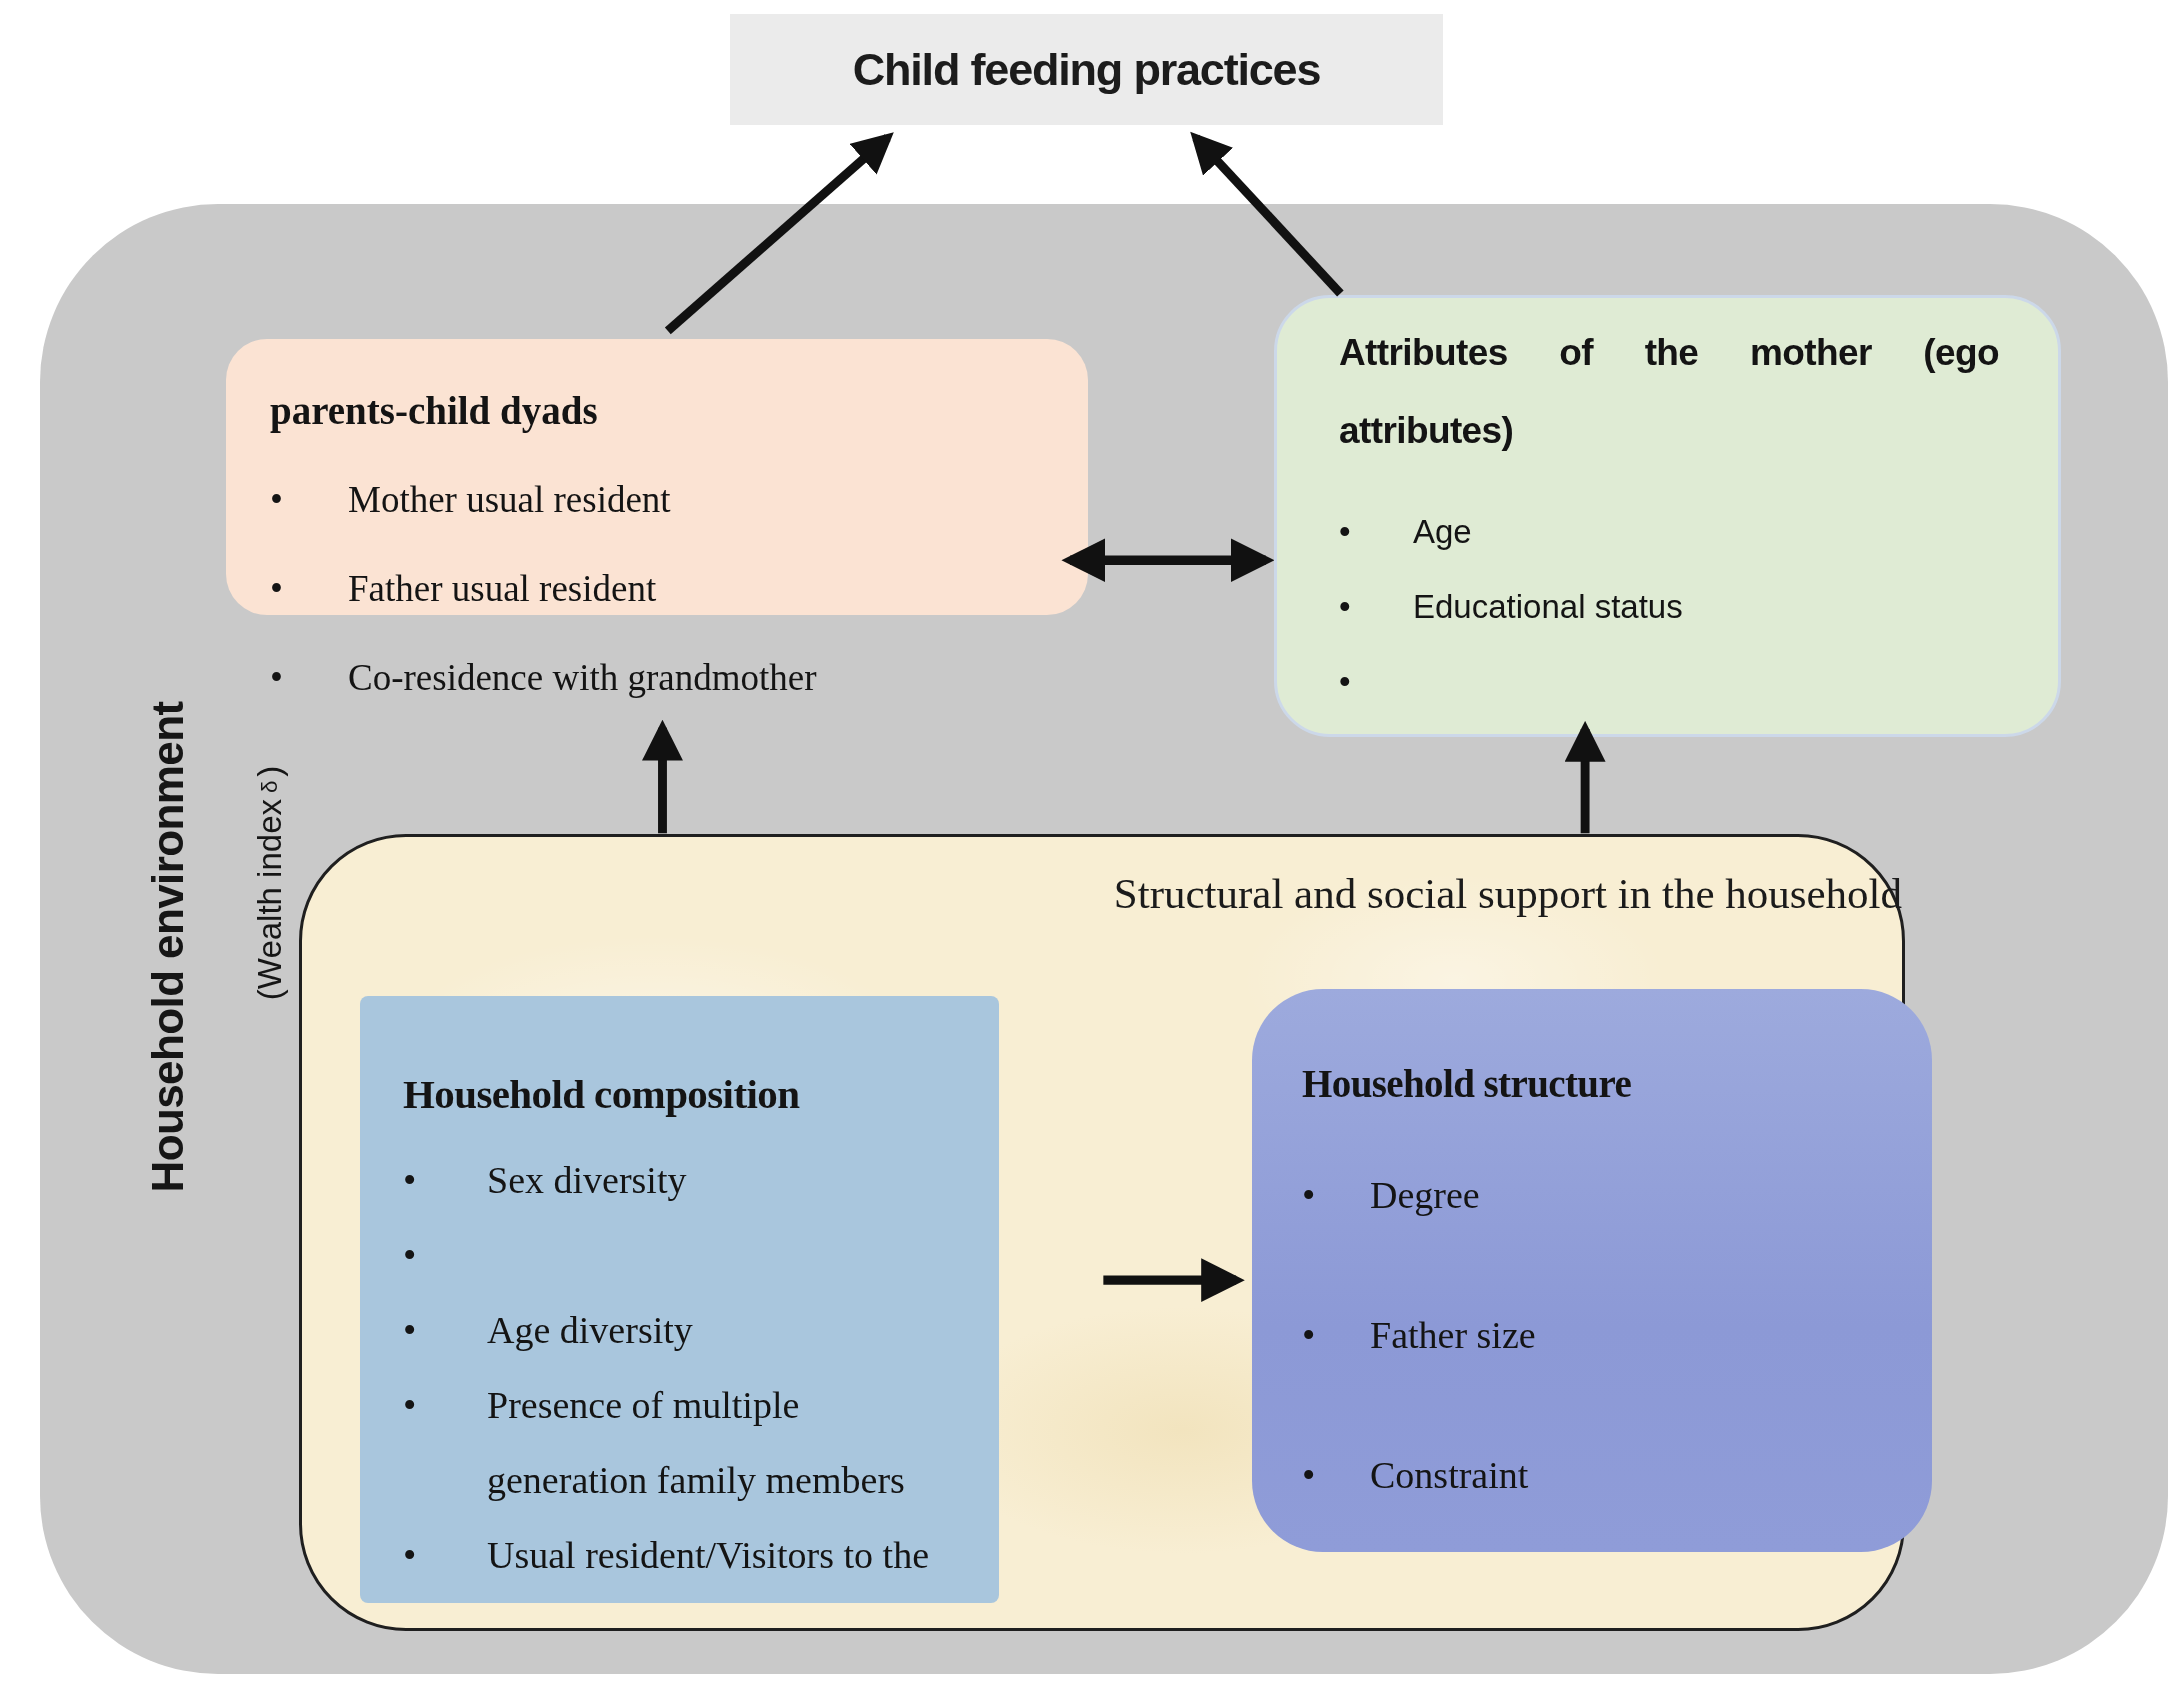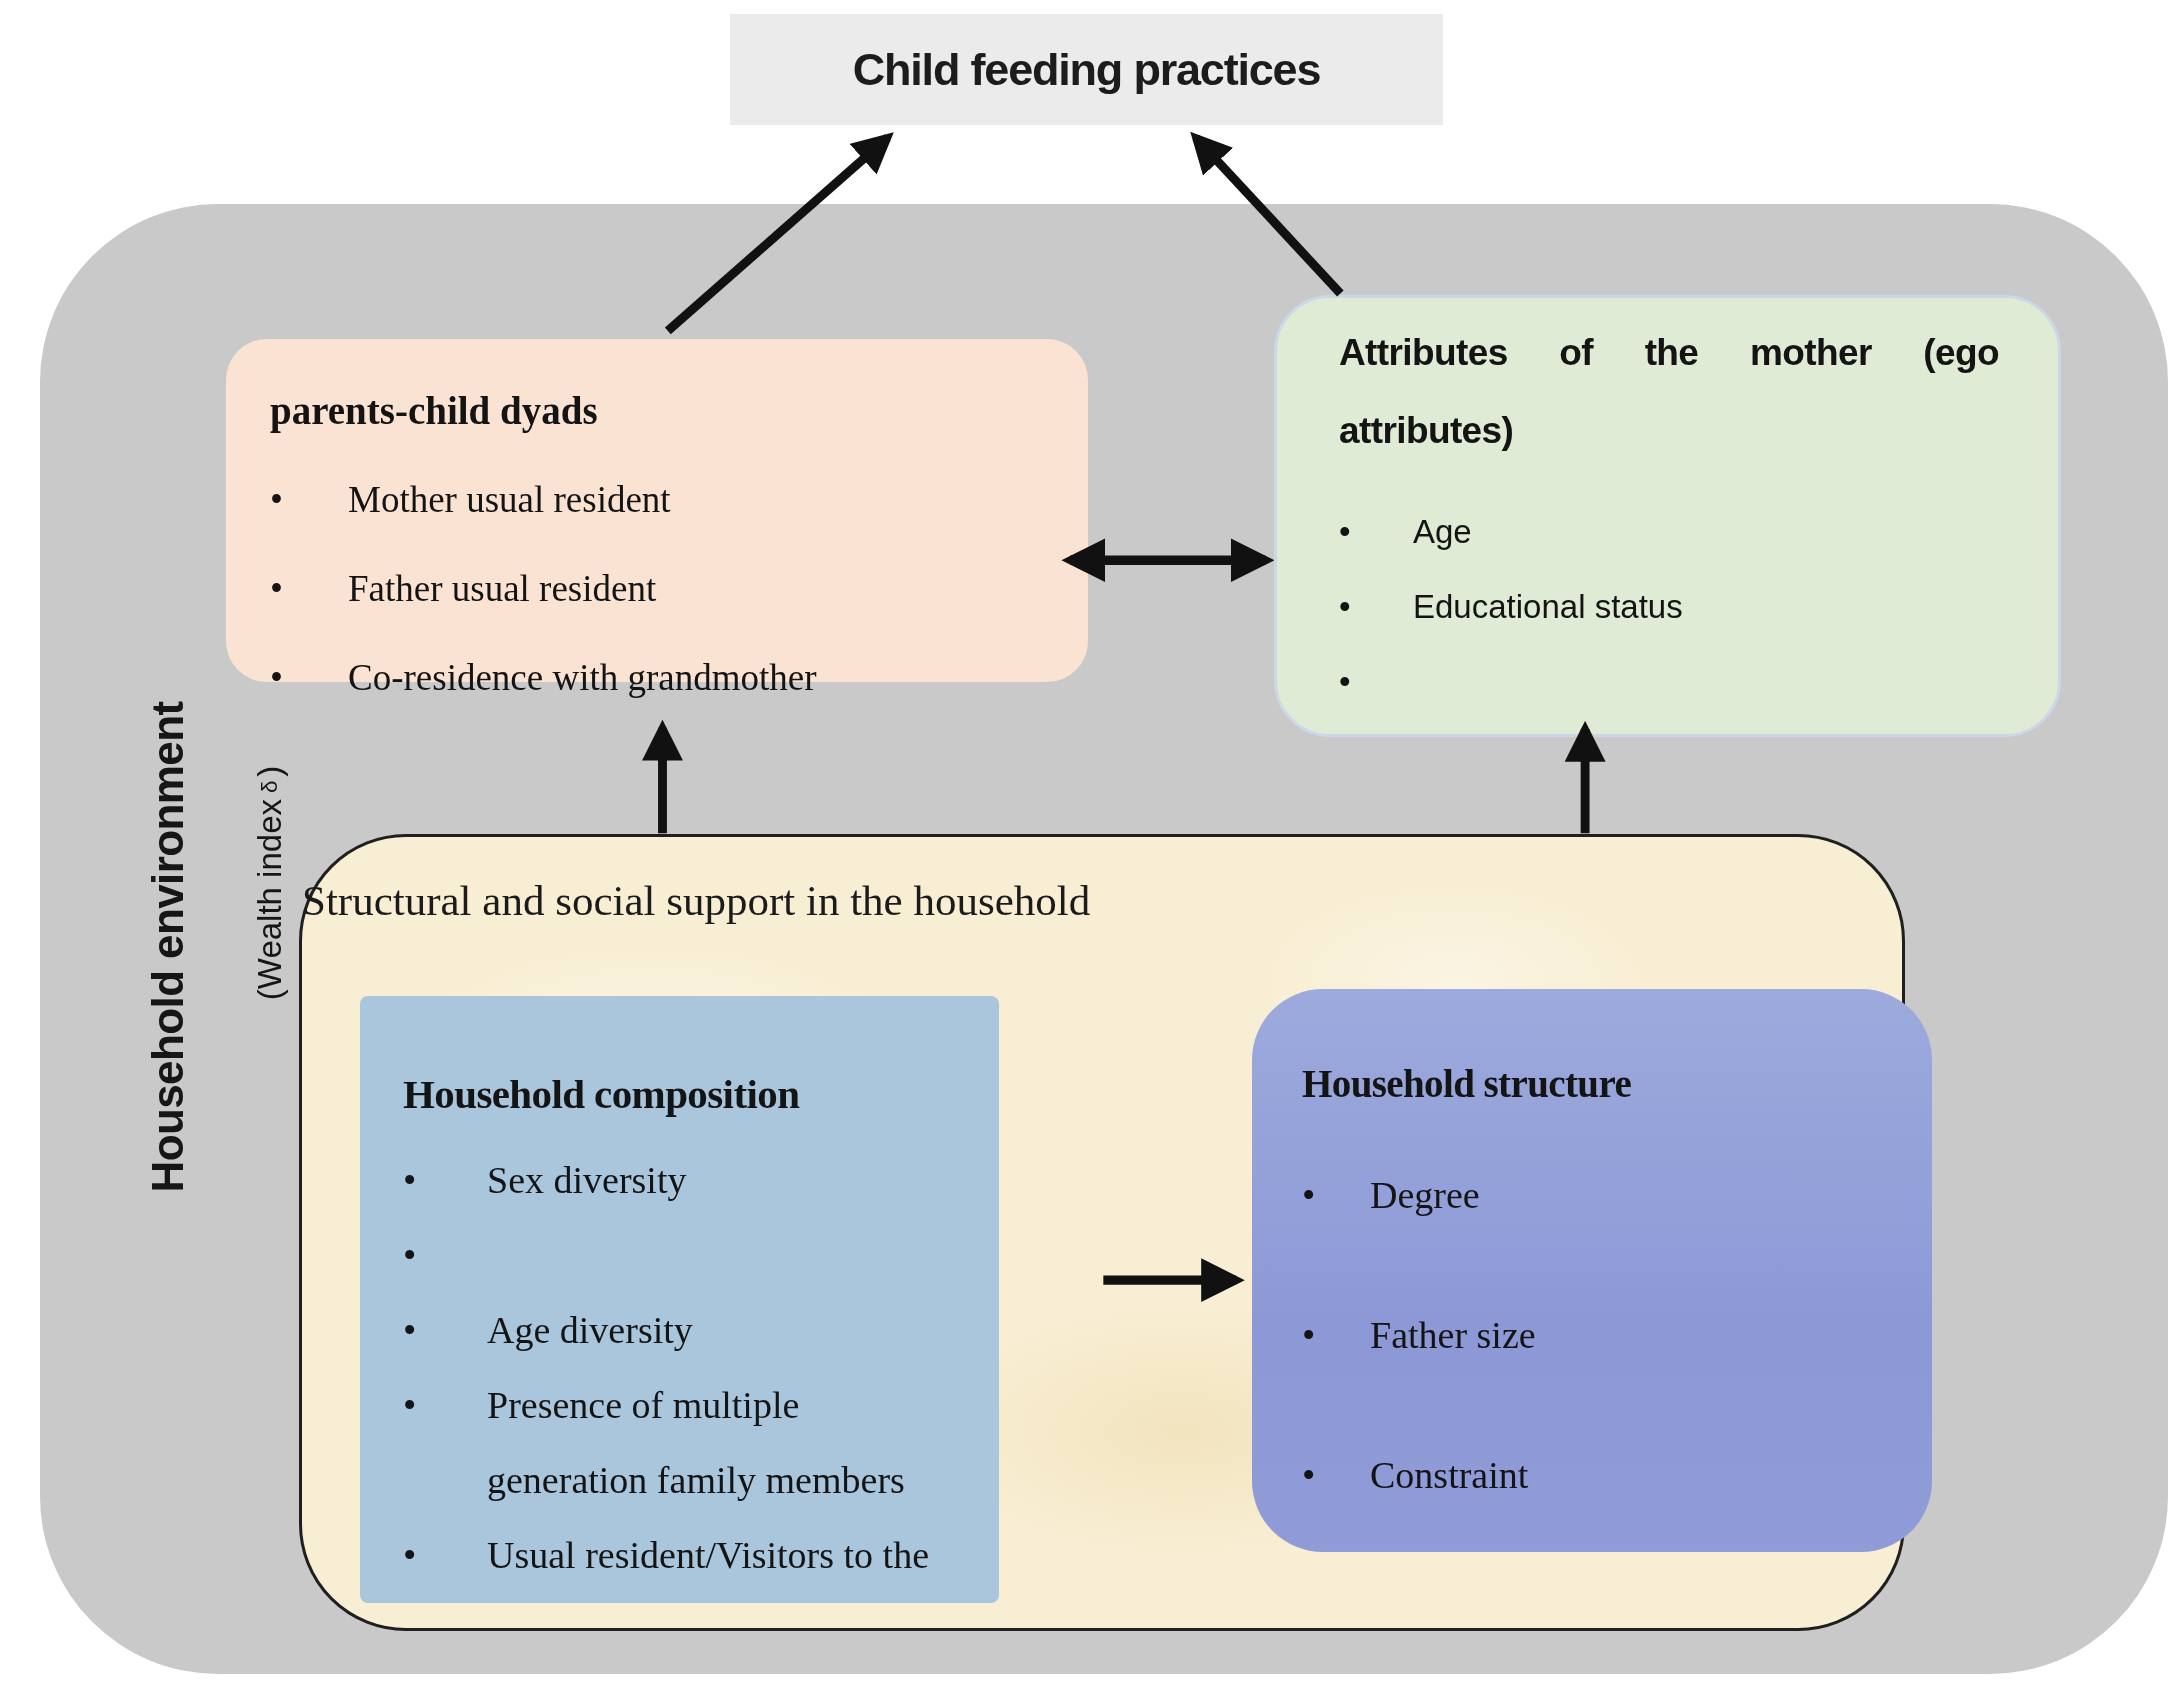--- a/index.html
+++ b/index.html
@@ -23,21 +23,21 @@
   .env-label{left:-105px;top:922px;width:545px;height:50px;
              font-family:"Liberation Sans","DejaVu Sans",sans-serif;font-weight:700;
              font-size:44px;letter-spacing:-0.6px;color:#161616;}
   .wealth-label{left:130px;top:864px;width:279px;height:38px;
                 font-family:"Liberation Sans","DejaVu Sans",sans-serif;font-weight:500;
                 font-size:33px;color:#161616;}
   .wealth-label sup{font-size:22.5px;margin-left:6px;}
   .wealth-label .suffix{margin-left:3.6px;}
 
   
-  .dyads{left:226px;top:339px;width:862px;height:343px;background:#fbe3d3;border-radius:41px;
+  .dyads{left:226px;top:339px;width:862px;height:276px;background:#fbe3d3;border-radius:41px;
          padding:27px 36px 8px 44px;}
   .dyads .title{font-weight:700;font-size:39px;line-height:89px;}
   .dyads .bullet-row{line-height:89px;font-size:37px;}
   .dyads .bullet-marker{width:78px;}
 
   
   .mother{left:1274px;top:295px;width:787px;height:442px;background:#dfebd4;
           border:3px solid #ccd8e9;border-radius:56px;padding:16px 59px 0 62px;
           font-family:"Liberation Sans","DejaVu Sans",sans-serif;}
   .mother .title-line1{display:flex;justify-content:space-between;font-weight:700;
@@ -48,21 +48,21 @@
   .mother .bullet-marker{width:74px;}
 
   
   .support{left:299px;top:834px;width:1606px;height:797px;border-radius:107px;
            border:3px solid #1f1f1f;
            background:
              radial-gradient(ellipse 415px 190px at 22% 28%, rgba(255,255,255,0.45), transparent 65%),
              radial-gradient(ellipse 356px 178px at 72% 18%, rgba(255,255,255,0.35), transparent 60%),
              radial-gradient(ellipse 385px 190px at 55% 75%, rgba(231,209,152,0.35), transparent 65%),
              #f8eed3;}
-  .support .title{margin-top:34px;text-align:left;font-size:43px;line-height:59px;color:#1b1b1b;}
+  .support .title{margin-top:27px;text-align:right;font-size:43px;line-height:59px;color:#1b1b1b;}
 
   
   .composition{left:360px;top:996px;width:639px;height:607px;background:#a9c6dd;
                border-radius:8px;padding:66px 24px 0 43px;}
   .composition .title{font-weight:700;font-size:41px;line-height:65px;letter-spacing:-0.6px;}
   .composition .bullets{margin-top:16px;}
   .composition .bullet-row{line-height:75px;font-size:38px;}
   .composition .bullet-marker{width:84px;}
 
   

